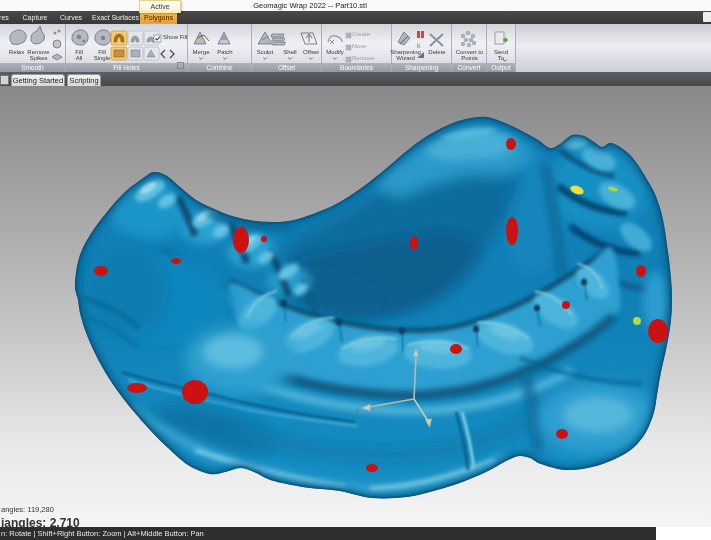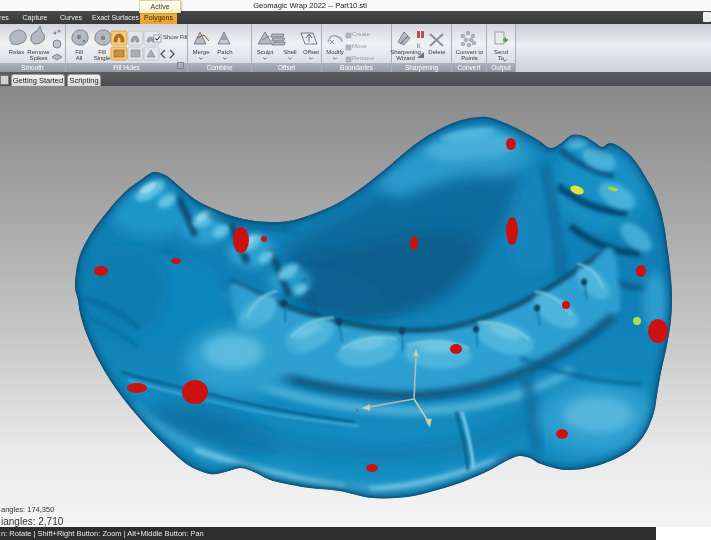--- a/index.html
+++ b/index.html
@@ -20,21 +20,21 @@
 .glabel{position:absolute;left:0;bottom:0;width:100%;height:9px;background:linear-gradient(#adb2bc,#939aa6);color:#fff;font-size:6.5px;line-height:9px;text-align:center;overflow:hidden;}
 .blabel{position:absolute;font-size:6px;color:#3a3a3a;text-align:center;line-height:6.2px;}
 .gray{color:#9aa0a8;}
 
 #docbar{left:0;top:72px;width:711px;height:16px;background:linear-gradient(#5a5d62,#46484c);}
 .dtab{position:absolute;top:2px;height:12px;background:linear-gradient(#f2f2f2,#d8d8d8);border:1px solid #9a9a9a;border-bottom:none;border-radius:3px 3px 0 0;font-size:7.5px;color:#222;text-align:center;line-height:12px;box-sizing:border-box;}
 #dicon{left:0;top:3px;width:9px;height:10px;background:#cfd3d8;border:1px solid #777;box-sizing:border-box;}
 
 #viewport{left:0;top:86px;width:711px;height:441px;background:linear-gradient(180deg,#898989 0%,#9e9e9e 20%,#b4b4b4 40%,#cecece 62%,#e9e9e9 82%,#f5f5f5 100%);}
 #vtext1{left:1px;top:419px;font-size:7.5px;color:#333;}
-#vtext2{left:1px;top:430px;font-size:10px;color:#333;}
+#vtext2{left:1px;top:430px;font-size:12px;color:#333;font-weight:bold;}
 
 #statusbar{left:0;top:527px;width:656px;height:13px;background:#2e2e2e;}
 #statustext{left:1px;top:2px;font-size:7.5px;color:#e8e8e8;}
 </style>
 </head>
 <body>
 <div class="abs" id="titlebar">
     <div class="abs" id="titletext">Geomagic Wrap 2022 -- Part10.stl</div>
   </div>
 <div class="abs" id="tabbar">
@@ -319,18 +319,18 @@
 <g stroke="#b9b9b2" stroke-width="1.6" fill="none">
 <path d="M414,399 L416,357"></path>
 <path d="M414,399 L369,407"></path>
 <path d="M414,399 L428,421" stroke="#c6cdb0"></path>
 </g>
 <path d="M416,356 L413.5,356 L416,349 L418.5,356 Z" fill="#cfcfc8" stroke="#b9b9b2" stroke-width="0.8"></path>
 <path d="M370,404.5 L362,408 L370,410.5 Z" fill="#cfcfc8" stroke="#b9b9b2" stroke-width="0.8"></path>
 <path d="M425.5,419.5 L429.5,427 L431.5,419 Z" fill="#ccd2ae" stroke="#bcc49e" stroke-width="0.7"></path>
 <text x="356" y="412" font-size="6" fill="#cc3333" font-family="Liberation Sans">x</text>
 </svg>
-  <div class="abs" id="vtext1">angles: 174,350</div>
+  <div class="abs" id="vtext1">angles: 119,280</div>
   <div class="abs" id="vtext2">iangles: 2,710</div>
 </div>
 <div class="abs" id="statusbar">
     <div class="abs" id="statustext">n: Rotate | Shift+Right Button: Zoom | Alt+Middle Button: Pan</div>
   </div>
 
 </body></html>

